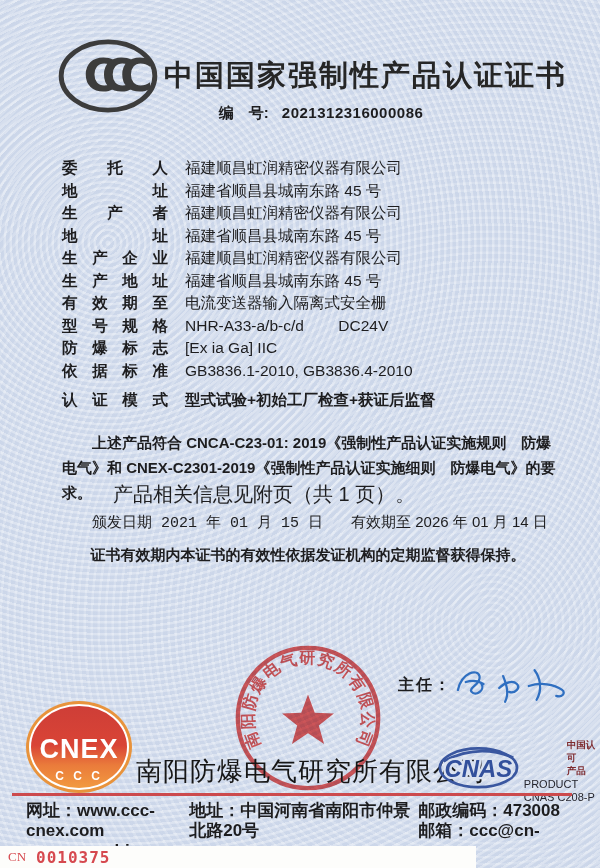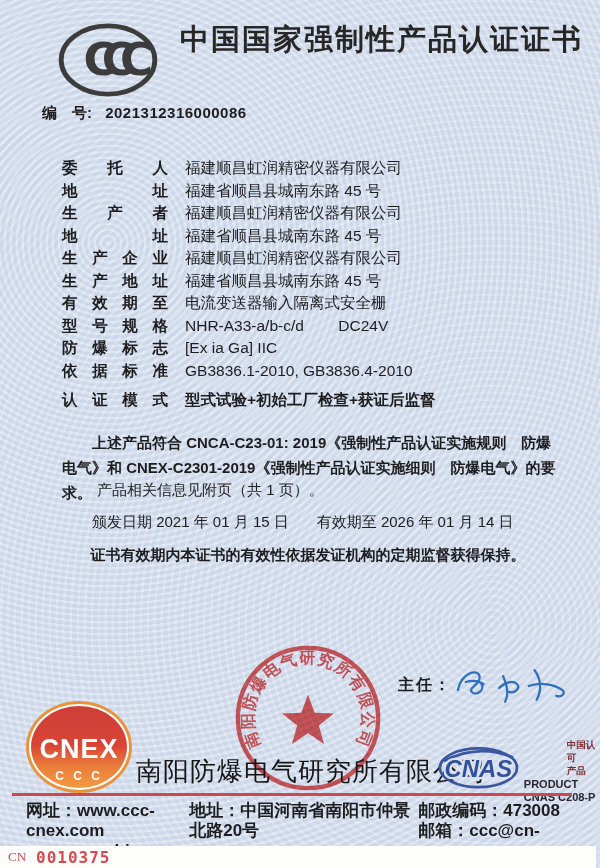--- a/index.html
+++ b/index.html
@@ -5,59 +5,59 @@
   * { margin:0; padding:0; box-sizing:border-box; }
   body { background:#888; font-family:"Liberation Sans","DejaVu Sans",sans-serif; }
   .page {
     position:relative; width:600px; height:868px; margin:0 auto; overflow:hidden;
     color:#1d1d1f;
     background-color:#d9e1ef;
     background-image:
       repeating-radial-gradient(circle at 18% 28%, rgba(255,255,255,0.20) 0 2px, rgba(168,186,219,0.16) 3px 6px),
       repeating-radial-gradient(circle at 82% 72%, rgba(255,255,255,0.16) 0 2px, rgba(168,186,219,0.12) 3px 7px);
   }
-  .header { position:absolute; top:20px; left:56px; display:flex; gap:20px; }
+  .header { position:absolute; top:36px; left:56px; display:flex; align-items:center; gap:4px; }
   .title { font-size:29px; font-weight:bold; letter-spacing:2px; color:#262626; white-space:nowrap; }
-  .serial { position:absolute; top:104px; left:0; width:100%; text-align:left; padding-left:42px; font-size:15px; }
+  .serial { position:absolute; top:104px; left:0; width:100%; text-align:center; padding-left:42px; font-size:15px; }
   .serial-label { font-weight:bold; }
   .serial-value { margin-left:9px; font-weight:600; letter-spacing:0.5px; }
 
   .fields { position:absolute; top:160px; left:62px; right:40px; }
   .frow { display:flex; margin-bottom:6px; font-size:15.5px; line-height:16.5px; }
   .flabel { width:106px; font-weight:bold; text-align:justify; text-align-last:justify; flex:none; }
   .fval { margin-left:17px; white-space:pre-wrap; }
   .mode-row { margin-top:13px; }
   .mode-row .fval { font-weight:bold; }
 
   .stmt1 { position:absolute; top:430px; left:62px; right:42px; font-size:15px; font-weight:bold; line-height:25px; text-indent:2em; }
-  .stmt2 { position:absolute; top:481px; left:67px; right:42px; font-size:15px; text-indent:2em; }
+  .stmt2 { position:absolute; top:481px; left:73px; right:42px; font-size:20px; text-indent:2em; }
   .dates { position:absolute; top:513px; left:62px; right:42px; font-size:15px; display:flex; }
-  .date-issue { margin-left:2em; }
+  .date-issue { margin-left:2em;font-family:Liberation Mono, monospace; }
   .date-valid { margin-left:28px; }
   .stmt3 { position:absolute; top:546px; left:62px; right:42px; font-size:15px; font-weight:bold; text-indent:1.9em; }
 
   .sig-row { position:absolute; top:660px; left:398px; display:flex; align-items:center; }
   .sig-label { font-size:16px; font-weight:bold; letter-spacing:2px; }
 
   .stamp { position:absolute; left:232px; top:642px; width:152px; height:152px; opacity:0.88; mix-blend-mode:multiply; }
 
   .cnex-logo { position:absolute; left:24px; top:699px; }
   .company-name { position:absolute; left:136px; top:754px; font-size:26px; letter-spacing:1px; color:#161616; white-space:nowrap; }
 
   .cnas-block { position:absolute; left:438px; top:737px; display:flex; align-items:flex-start; gap:5px; }
   .cnas-text { line-height:13px; padding-top:2px; }
   .cnas-cn { font-family:"Liberation Serif","DejaVu Serif",serif; font-size:9.5px; color:#7d2a2e; font-weight:bold;padding-left:43px; }
-  .cnas-en { font-size:11px; font-weight:bold; color:#26262e; }
+  .cnas-en { font-size:11px; font-weight:normal; color:#26262e; }
 
   .footer { position:absolute; top:793px; left:0; width:560px; border-top:3px solid #cc4a4d;
             display:flex; justify-content:space-between; padding:5px 12px 0 14px;
             font-size:17px; font-weight:600; line-height:20px;margin-left:12px; }
   .footer .indent2 { padding-left:46px; }
 
-  .bottom-strip { position:absolute; bottom:0; left:0; width:596px; height:22px; background:#fdfdfb;
+  .bottom-strip { position:absolute; bottom:0; left:0; width:476px; height:22px; background:#fdfdfb;
                   display:flex; align-items:center; padding-left:8px; }
   .code-prefix { font-family:"Liberation Serif","DejaVu Serif",serif; font-size:13px; color:#d6494f; margin-right:10px; }
   .code-number { font-family:"DejaVu Sans Mono","Liberation Mono",monospace; font-size:16px; font-weight:bold;
                  color:#d6494f; letter-spacing:1px; }
 </style>
 </head>
 <body>
 
 <div class="page">
 

